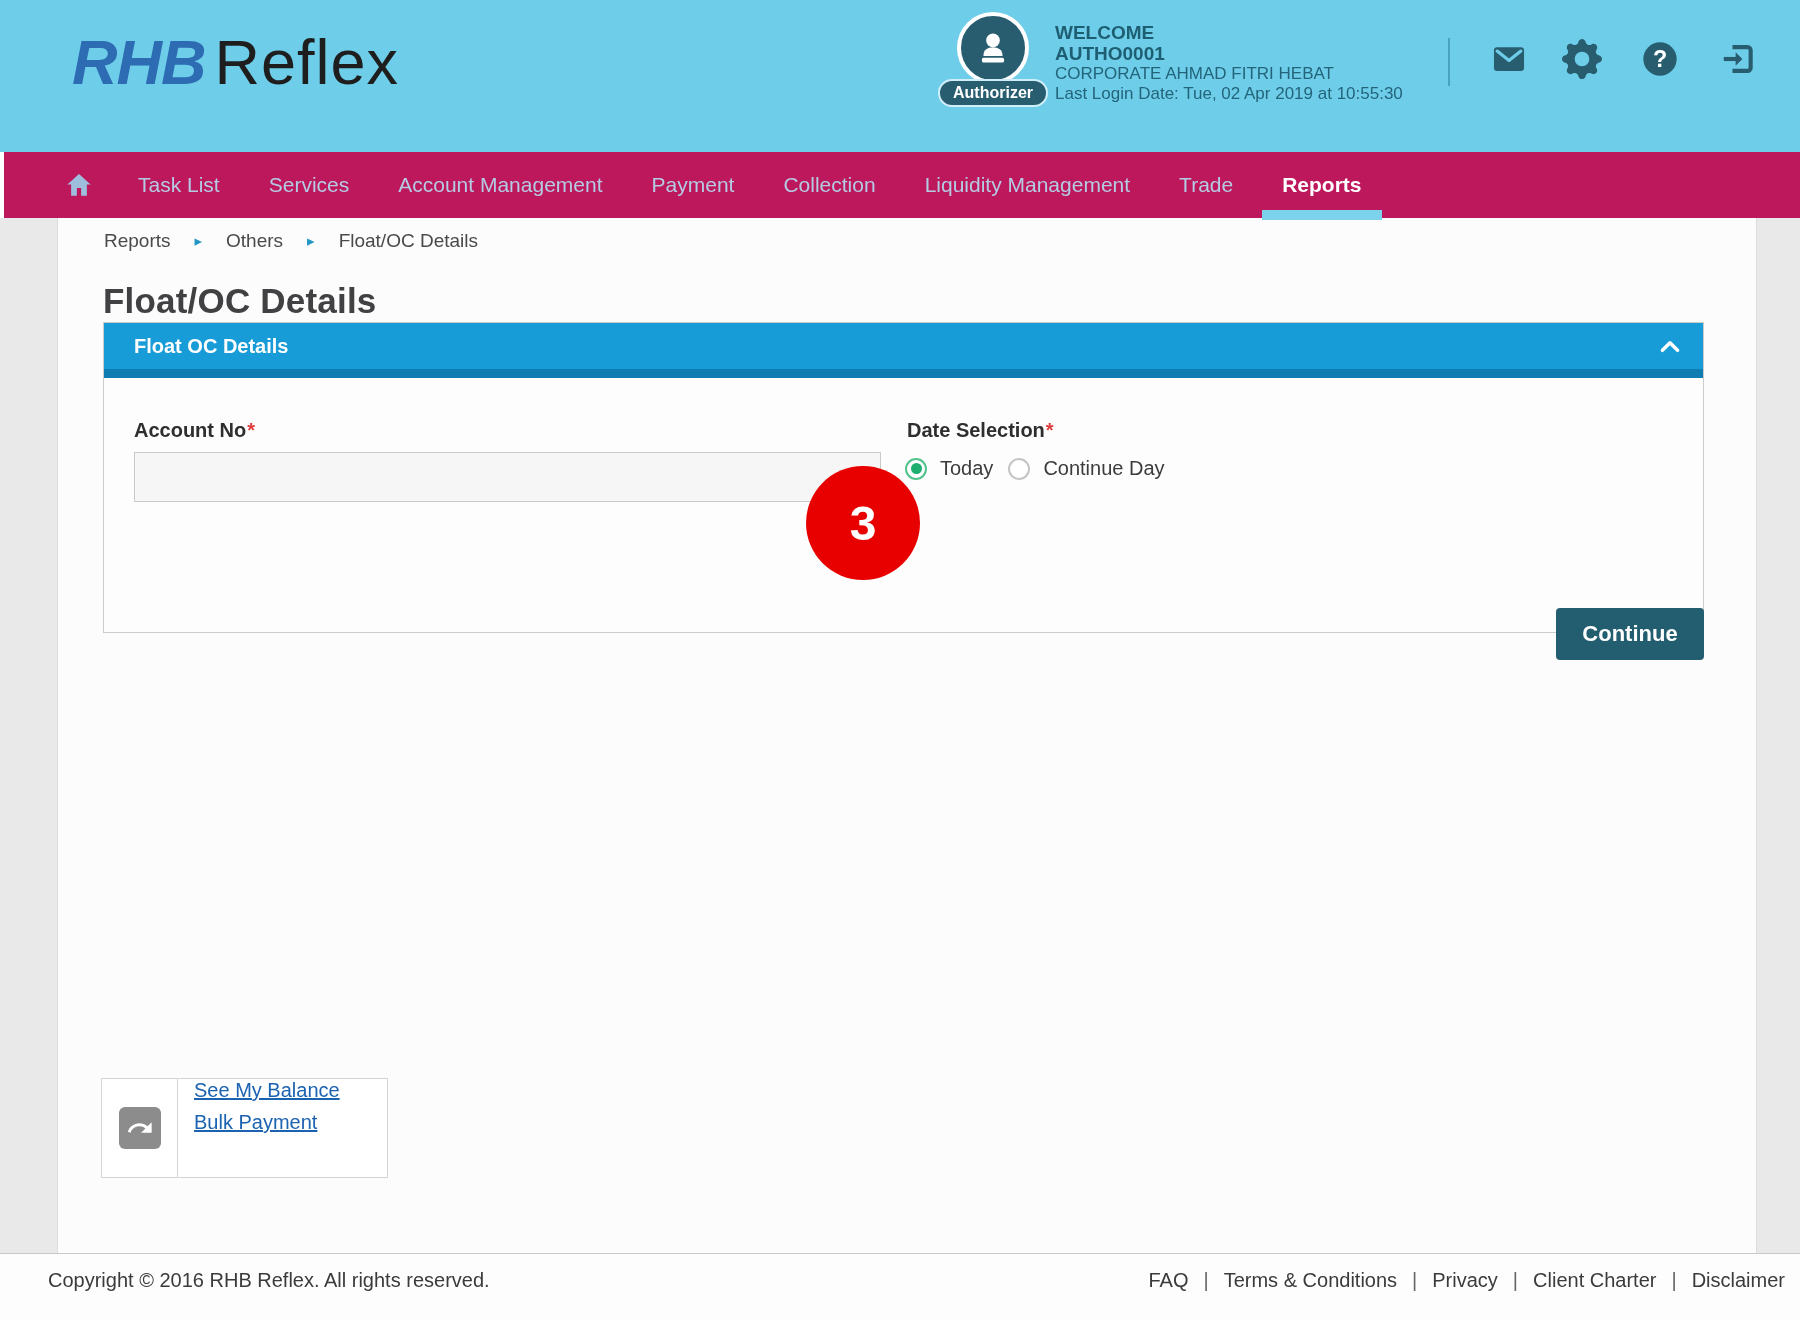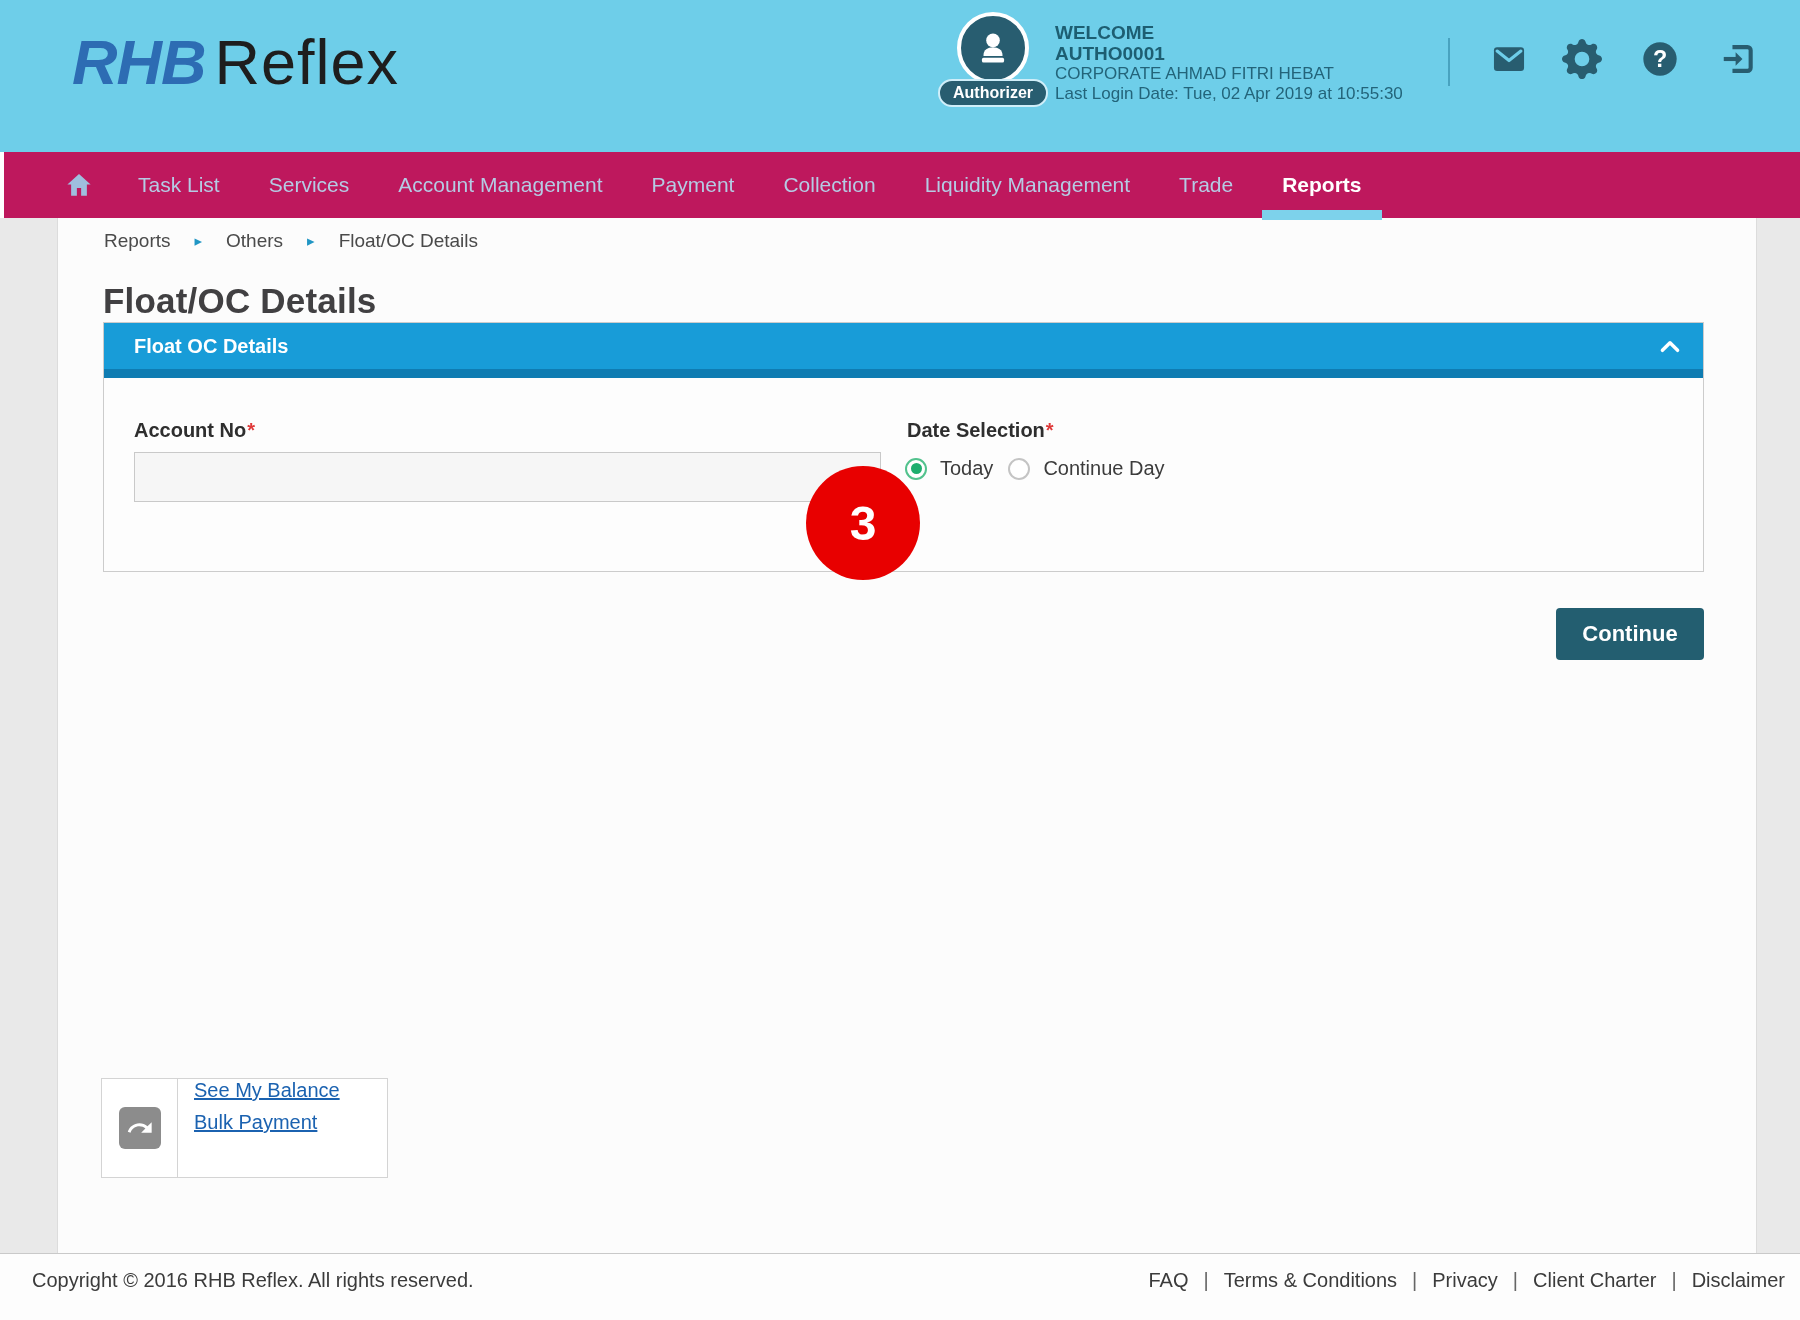--- a/index.html
+++ b/index.html
@@ -43,21 +43,21 @@
            border-left:1px solid #DCDCDC;border-right:1px solid #DCDCDC;box-sizing:border-box;}
 
   .breadcrumb{position:absolute;left:46px;top:12px;display:flex;align-items:center;font-size:19px;color:#4A4A4A;}
   .crumb{cursor:pointer;}
   .crumb-current{cursor:default;}
   .crumb-sep{color:#2196C4;font-size:15px;margin:0 24px;}
 
   .page-title{position:absolute;left:45px;top:40px;font-size:35px;color:#414042;letter-spacing:.2px;}
 
   
-  .panel{position:absolute;left:45px;top:104px;width:1601px;height:250px;background:#FDFDFD;
+  .panel{position:absolute;left:45px;top:104px;width:1601px;height:311px;background:#FDFDFD;
          border:1px solid #CCCCCC;box-sizing:border-box;}
   .panel-head{height:46px;background:#189CD8;border-bottom:9px solid #0F7CB2;display:flex;
               align-items:center;padding:0 20px 0 30px;}
   .panel-title{color:#FFFFFF;font-size:20px;font-weight:700;flex:1;}
   .collapse-btn{background:none;border:none;padding:0;cursor:pointer;display:flex;align-items:center;}
   .panel-body{position:relative;height:194px;margin-top:10px;}
 
   .field-label{position:absolute;font-size:20px;font-weight:700;color:#2E2E2E;}
   .req{color:#E03A3A;margin-left:1px;}
   .lbl-account{left:30px;top:31px;}
@@ -89,21 +89,21 @@
   .quicklinks{position:absolute;left:43px;top:860px;width:287px;height:100px;background:#FFFFFF;
               border:1px solid #D4D4D4;box-sizing:border-box;display:flex;}
   .ql-icon-cell{width:75px;border-right:1px solid #D4D4D4;display:flex;align-items:center;justify-content:center;}
   .ql-icon{width:42px;height:42px;background:#8C8C8C;border-radius:6px;display:flex;align-items:center;justify-content:center;}
   .ql-links{flex:1;display:flex;flex-direction:column;justify-content:flex-start;padding-left:16px;gap:9px;}
   .ql-link{color:#1B62B0;font-size:20px;text-decoration:underline;cursor:pointer;white-space:nowrap;}
 
   
   .footer{position:absolute;left:0;top:1253px;width:1800px;height:67px;background:#FDFDFD;
           border-top:1px solid #C9C9C9;box-sizing:border-box;display:flex;justify-content:space-between;
-          padding:15px 15px 0 32px;}
+          padding:15px 15px 0 48px;}
   .copyright{font-size:20px;color:#3B3B3B;}
   .footer-links{display:flex;align-items:flex-start;font-size:20px;color:#3B3B3B;}
   .f-link{cursor:pointer;}
   .f-sep{margin:0 15px;color:#666;}
 </style>
 </head>
 <body>
 
 <div class="screen">
 

